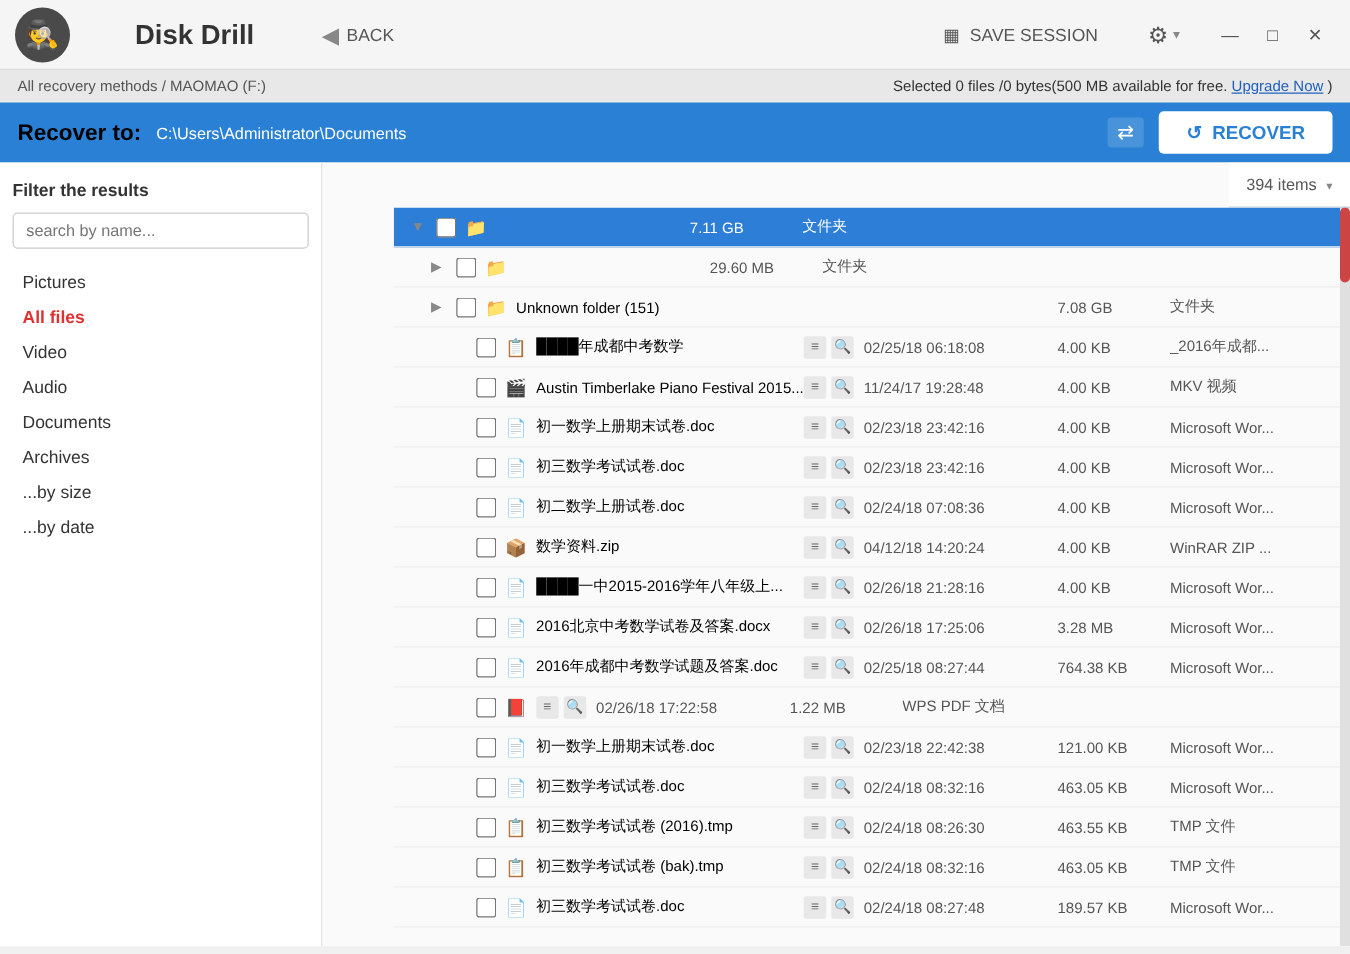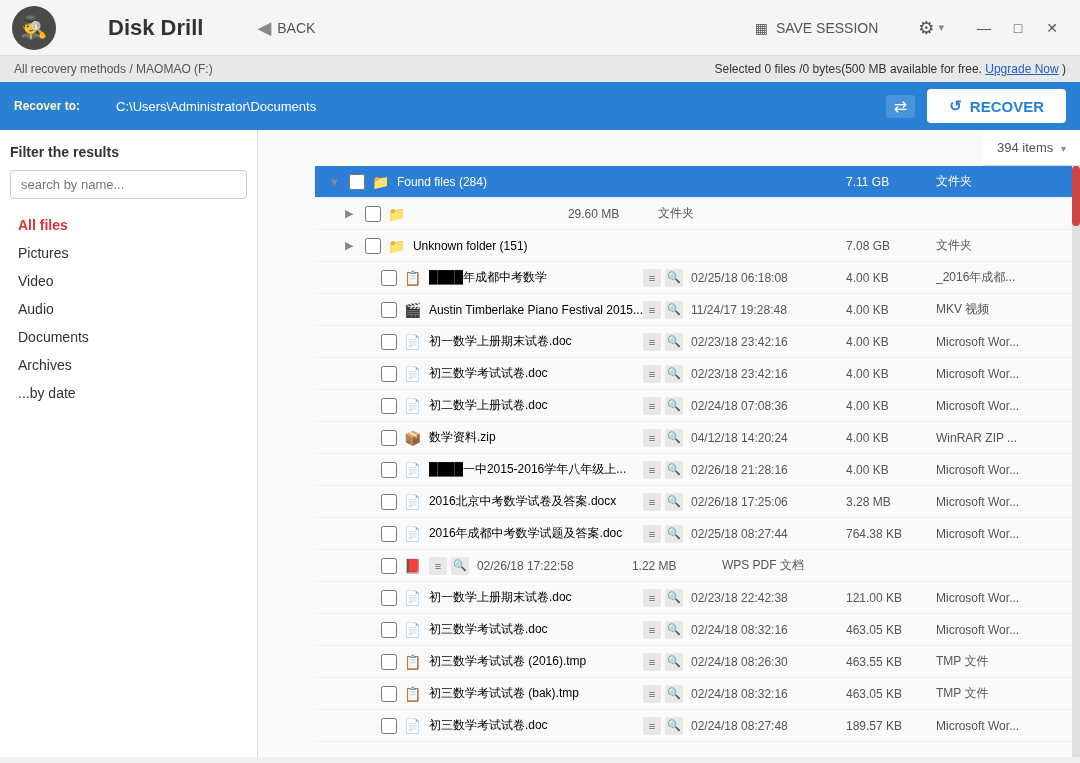--- a/index.html
+++ b/index.html
@@ -46,23 +46,23 @@
       display: flex; align-items: flex-end; justify-content: space-between;
     }
     .breadcrumb-right { font-size: 12px; color: #333; }
     .upgrade-link { color: #2060c0; text-decoration: underline; cursor: pointer; }
 
     
     .recover-bar {
       background: #2980d4; display: flex; align-items: center;
       padding: 8px 14px; gap: 12px; height: 48px;
     }
-    .recover-label { color: #fef9c3; font-size: 12px; font-weight: 600; }
+    .recover-label { color: #000000; font-size: 18px; font-weight: 600; }
     .recover-path {
-      color: white; font-size: 13px; flex: 1; margin-left: 24px;
+      color: white; font-size: 13px; flex: 1;
     }
     .recover-swap-btn {
       color: white; font-size: 16px; cursor: pointer; padding: 2px 8px;
       background: rgba(255,255,255,0.15); border: none; border-radius: 3px;
     }
     .recover-btn {
       background: white; color: #2980d4; border: none; border-radius: 4px;
       padding: 8px 22px; font-size: 15px; font-weight: 700; cursor: pointer;
       display: flex; align-items: center; gap: 8px;
     }
@@ -176,46 +176,46 @@
     <span>↺</span>
     <span>RECOVER</span>
   </button>
 </div>
 
 <div class="main-layout">
 
   <div class="sidebar">
     <div class="filter-title">Filter the results</div>
     <input class="search-input" type="text" placeholder="search by name..." style="">
+    <div class="sidebar-item">Pictures</div>
     <div class="sidebar-item active">All files</div>
-    <div class="sidebar-item">Pictures</div>
     <div class="sidebar-item">Video</div>
     <div class="sidebar-item">Audio</div>
     <div class="sidebar-item">Documents</div>
     <div class="sidebar-item">Archives</div>
+    <div class="sidebar-item">...by size</div>
     <div class="sidebar-item">...by date</div>
   </div>
 
   <div class="content-area">
 
     <div class="content-header">
       <div class="items-count">
         <span>394 items</span>
         <span class="sort-arrow">▾</span>
       </div>
     </div>
 
     <div class="file-list" id="file-list">
 
       <div class="file-row selected">
     <div style="width:0px;flex-shrink:0;"></div>
     <span class="expand-btn">▼</span>
     <input type="checkbox" class="row-check" style="">
     <div class="row-icon icon-folder">📁</div>
-    <span class="file-name">Found files (284)</span>
 
     <span class="file-date"></span>
     <span class="file-size">7.11 GB</span>
     <span class="file-kind">文件夹</span>
   </div>
         <div class="file-row">
     <div style="width:16px;flex-shrink:0;"></div>
     <span class="expand-btn">▶</span>
     <input type="checkbox" class="row-check" style="">
     <div class="row-icon icon-folder">📁</div>

